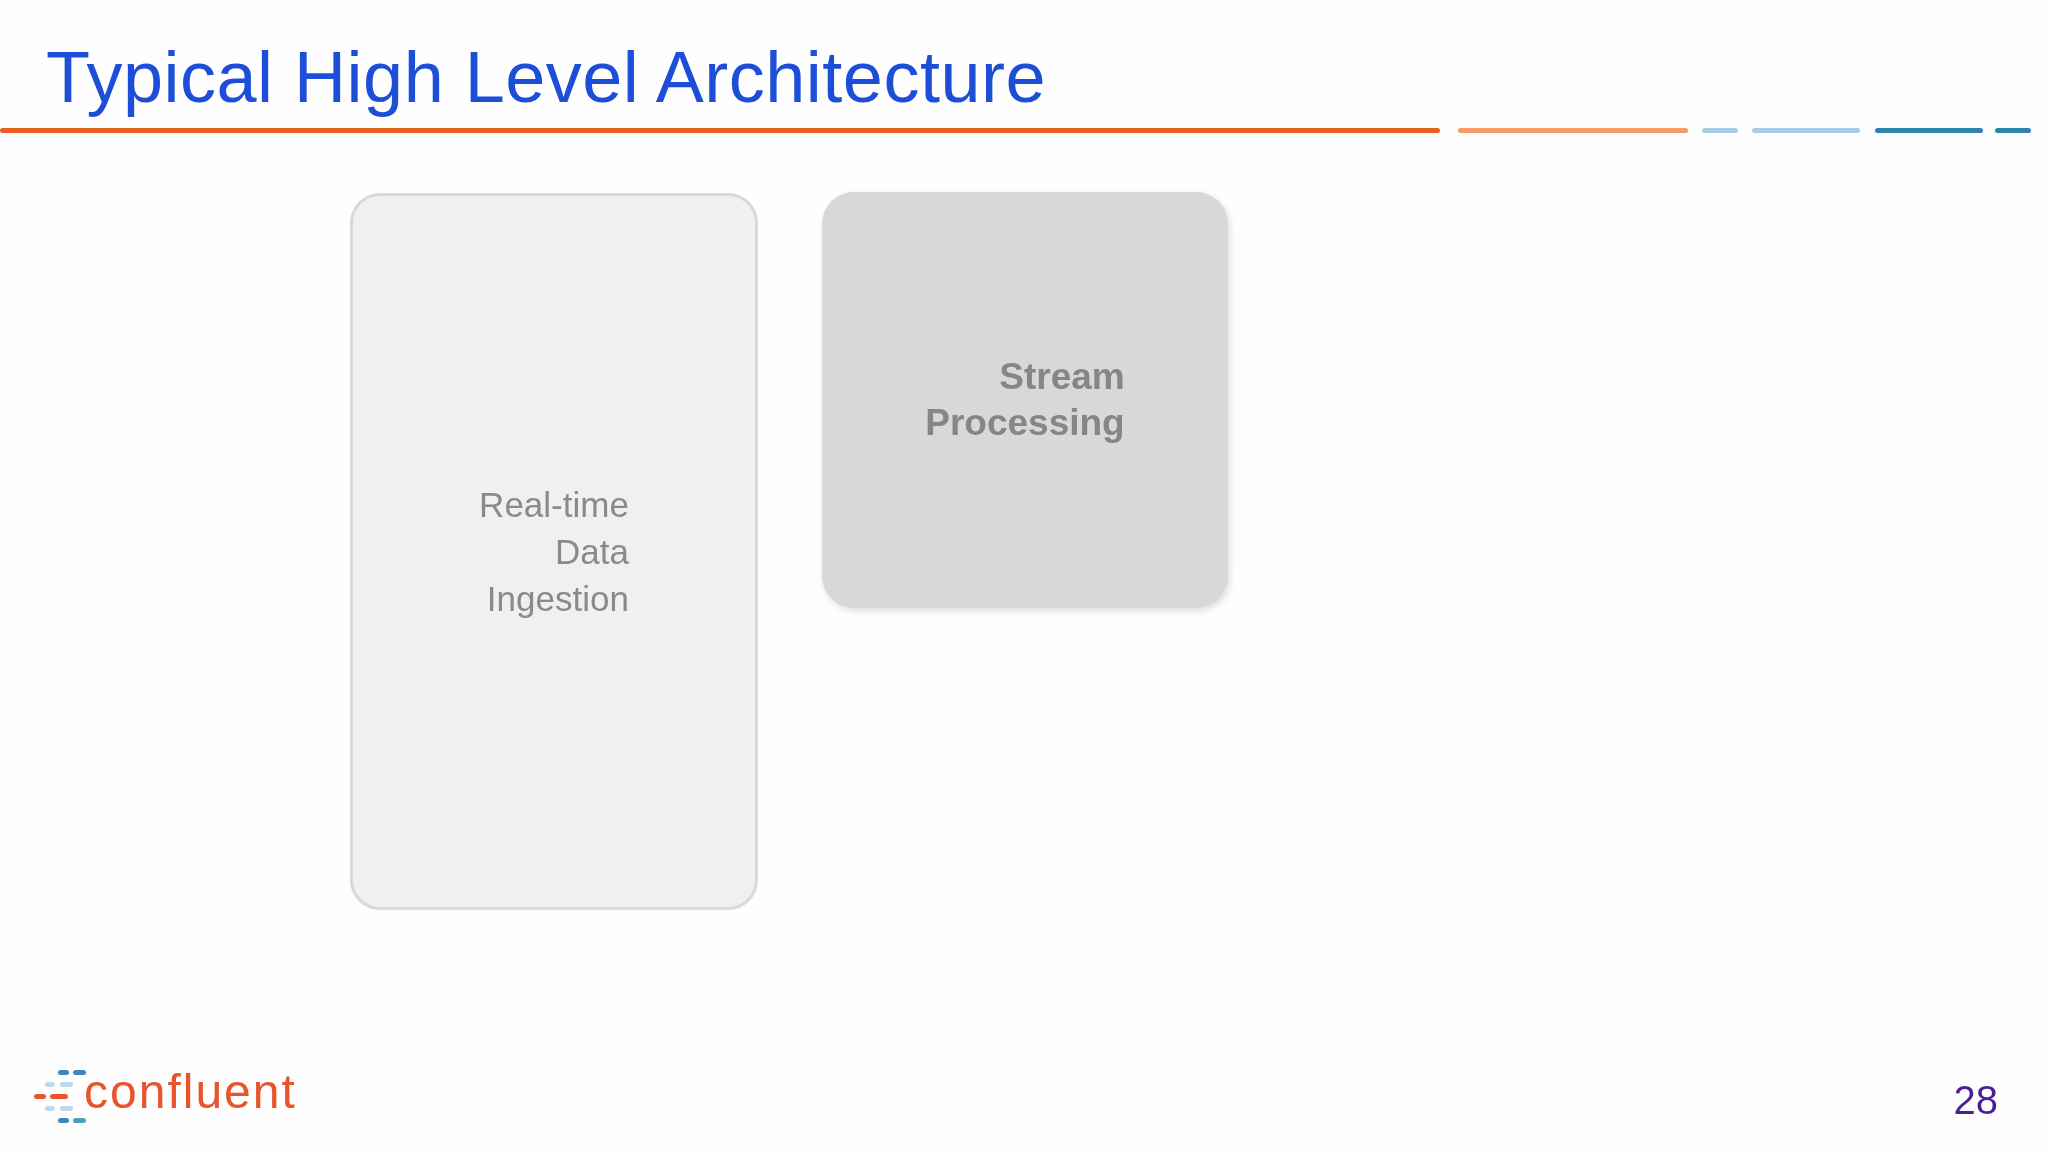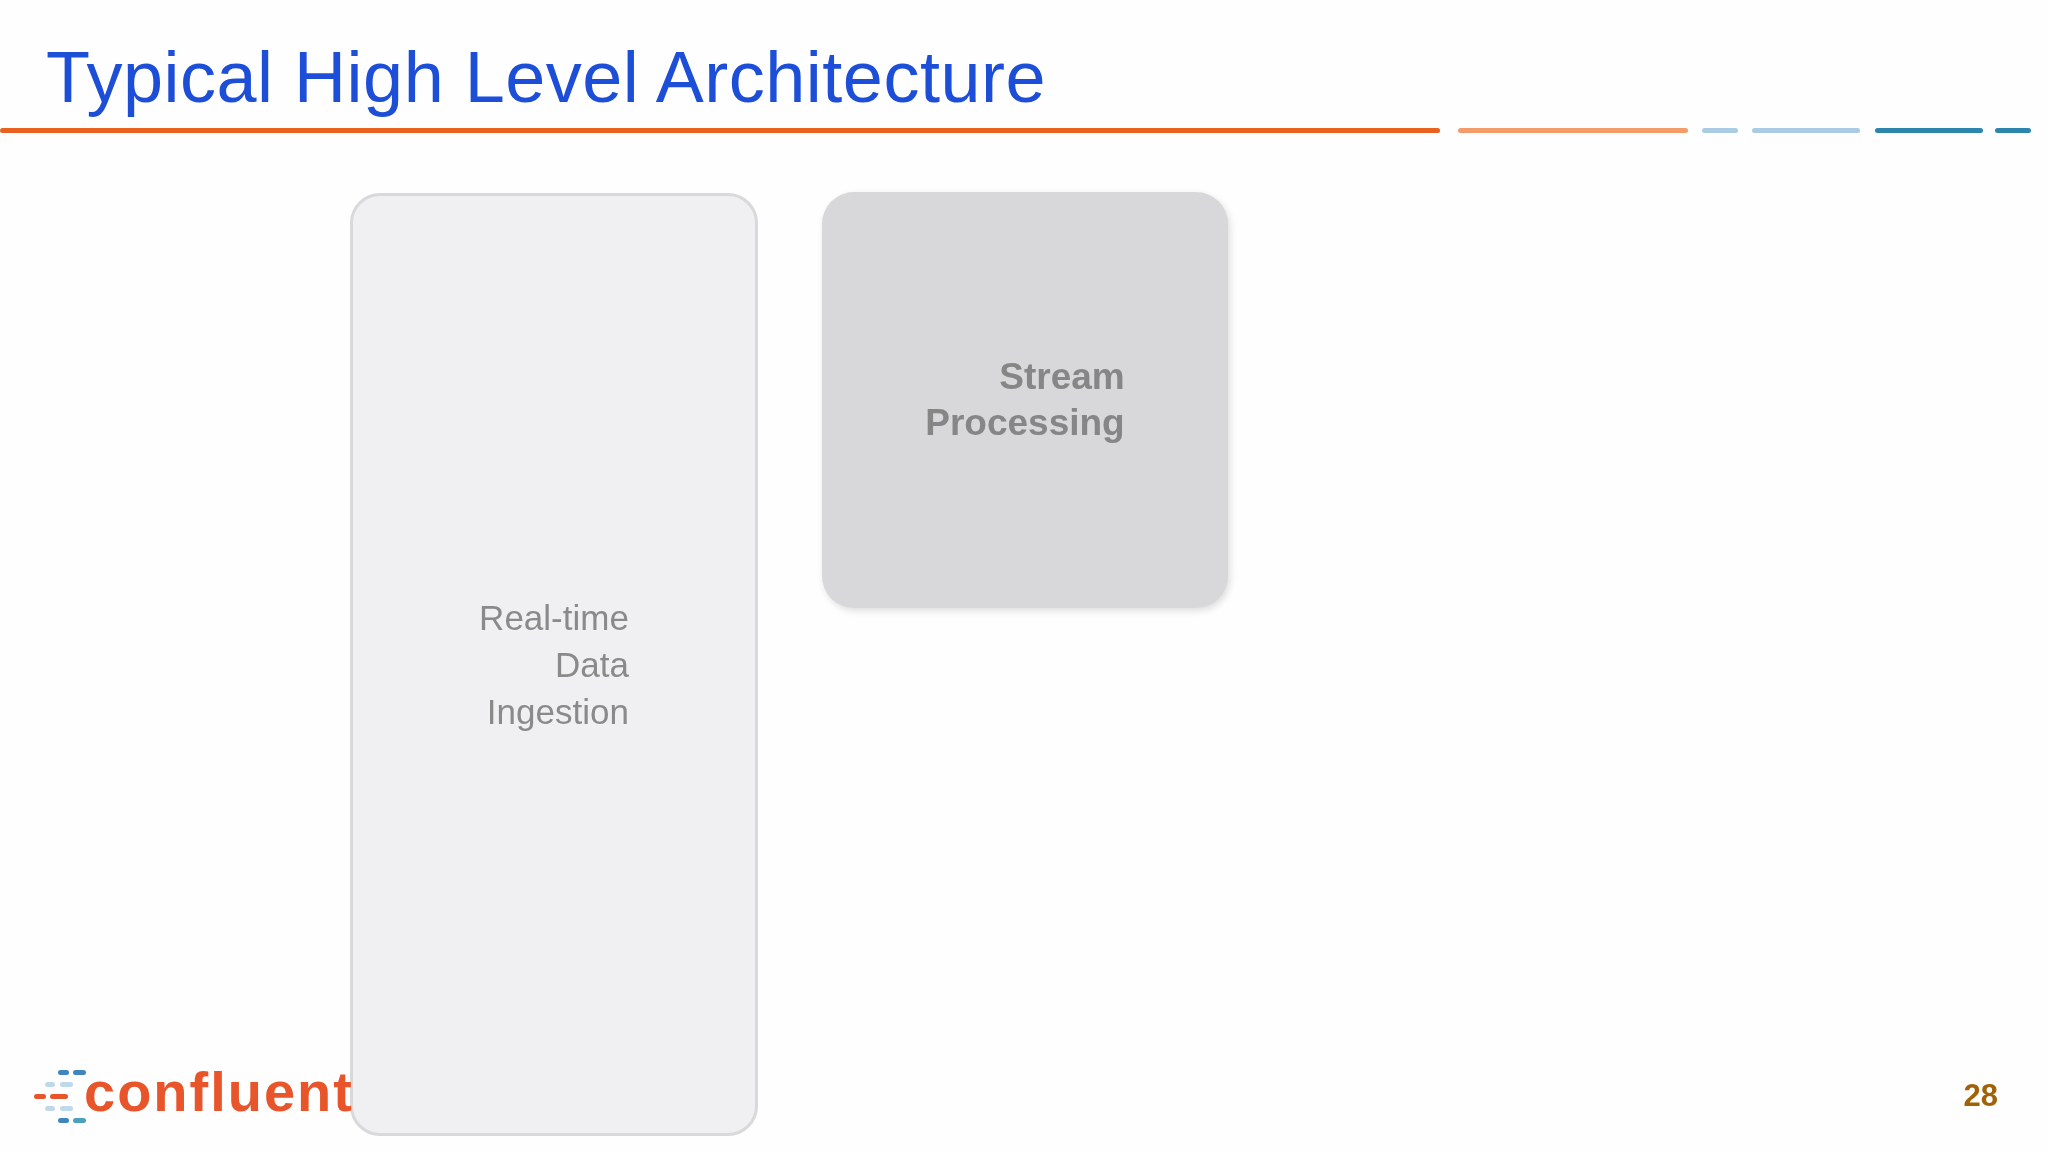--- a/index.html
+++ b/index.html
@@ -44,21 +44,21 @@
     display: flex;
     align-items: center;
     justify-content: center;
     text-align: right;
     box-sizing: border-box;
   }
   .box-ingest {
     left: 350px;
     top: 193px;
     width: 408px;
-    height: 943px;
+    height: 717px;
     background: #f0eff1;
     border: 3px solid #d9d8db;
     border-radius: 30px;
   }
   .box-stream {
     left: 822px;
     top: 192px;
     width: 406px;
     height: 416px;
     background: #d8d7d9;
@@ -81,34 +81,33 @@
   .footer-logo {
     position: absolute;
     left: 32px;
     top: 1060px;
     display: flex;
     align-items: center;
     height: 64px;
   }
   .logo-mark { display: block; }
   .logo-wordmark {
-    font-size: 56px;
-    font-weight: 700;
+    font-size: 48px;
+    font-weight: 400;
     letter-spacing: 2px;
     color: #e8552b;
     margin-left: -6px;
     line-height: 1;
   }
   .page-number {
     position: absolute;
     right: 50px;
     top: 1078px;
-    font-size: 31px;
-    color: #a16207;
-    font-weight: bold;
+    font-size: 40px;
+    color: #4c1d95;
   }
 </style>
 </head>
 <body>
 
 <div class="slide">
 
   <h1 class="slide-title">Typical High Level Architecture</h1>
 
   <div class="title-rule">

